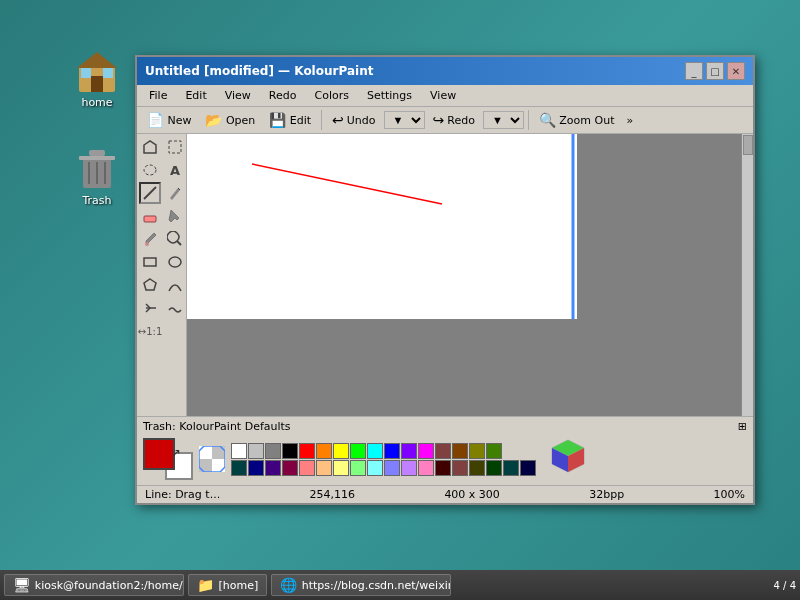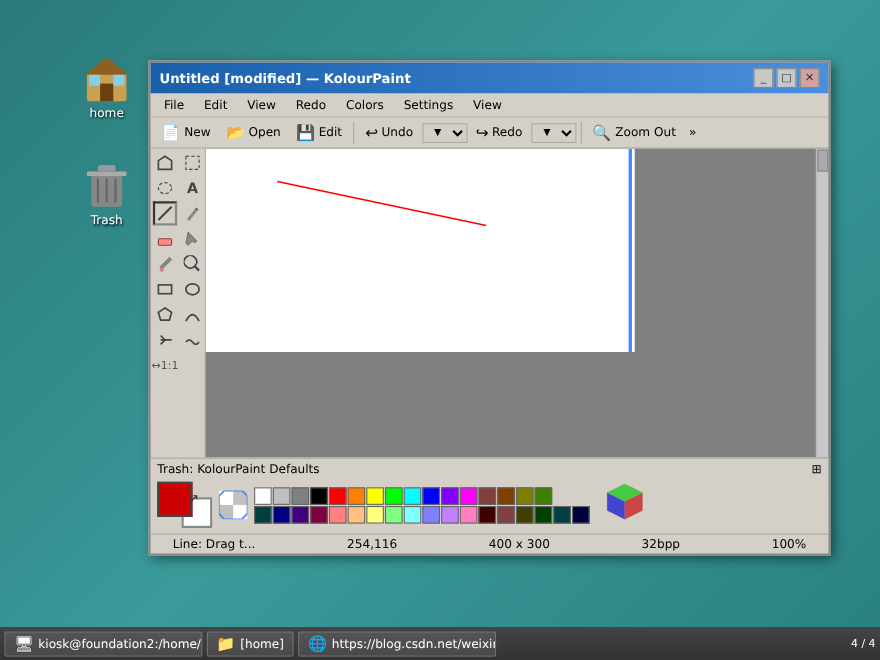--- a/index.html
+++ b/index.html
@@ -294,21 +294,21 @@
     }
     .color-3d-icon {
       margin-left: 8px;
       font-size: 24px;
     }
 
     
     .status-bar {
       background: #d4d0c8;
       border-top: 1px solid #aaa;
-      padding: 2px 20px;
+      padding: 2px 8px;
       display: flex;
       justify-content: space-between;
       font-size: 11px;
       flex-shrink: 0;
     }
 
     
     .taskbar {
       position: absolute;
       bottom: 0;

